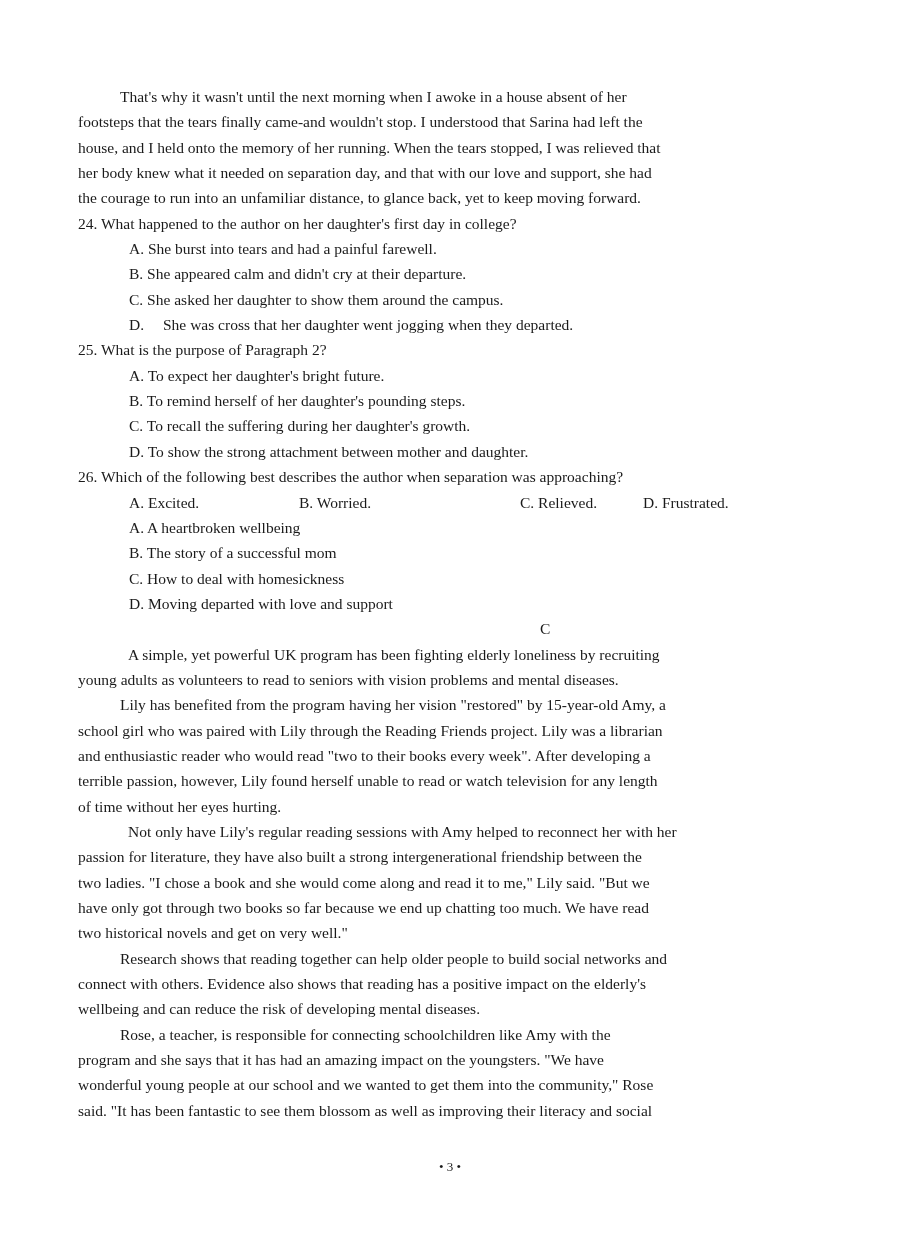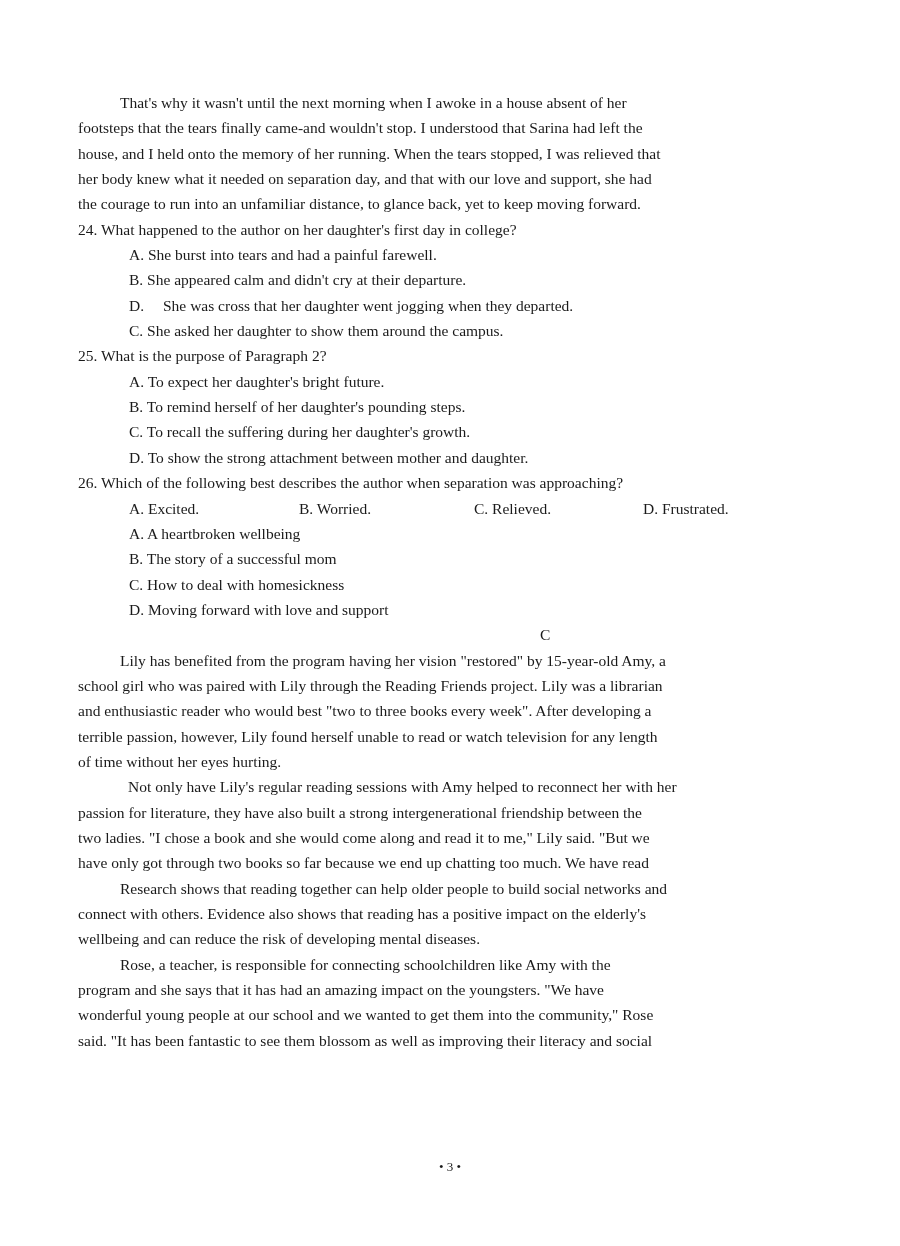--- a/index.html
+++ b/index.html
@@ -1,57 +1,57 @@
 <!DOCTYPE html>
 <html><head>
 <meta charset="utf-8">
 <style>
   html, body { margin: 0; padding: 0; background: #ffffff; }
   body {
     width: 900px; height: 1246px; position: relative; overflow: hidden;
     font-family: "Liberation Serif", "DejaVu Serif", serif;
     color: #1a1a1a; font-size: 15.5px;
   }
-  .page { position: absolute; left: 78px; top: 90px; width: 680px; }
+  .page { position: absolute; left: 78px; top: 84px; width: 680px; }
   .line { height: 25.35px; line-height: 25.35px; white-space: nowrap; }
   .p { text-indent: 42px; }
   .p2 { text-indent: 50px; }
   .q { }
   .opt { padding-left: 51px; }
   .opt-d { padding-left: 51px; }
   .opt-d .letter { display: inline-block; width: 34px; }
   .opts-row { padding-left: 51px; display: flex; }
   .opts-row span { display: inline-block; }
   .opts-row .o1 { width: 170px; }
   .opts-row .o2 { width: 175px; }
-  .opts-row .o3 { width: 169px; }
+  .opts-row .o3 { width: 169px; text-align: center; }
   .section-letter { text-align: left; padding-left: 462px; }
   .footer { position: absolute; top: 1159px; left: 0; width: 900px; text-align: center; font-size: 13px; }
 </style>
 </head>
 <body>
 
 <div class="page">
 
   <div>
     <div class="line p">That's why it wasn't until the next morning when I awoke in a house absent of her</div>
     <div class="line">footsteps that the tears finally came-and wouldn't stop. I understood that Sarina had left the</div>
     <div class="line">house, and I held onto the memory of her running. When the tears stopped, I was relieved that</div>
     <div class="line">her body knew what it needed on separation day, and that with our love and support, she had</div>
     <div class="line">the courage to run into an unfamiliar distance, to glance back, yet to keep moving forward.</div>
   </div>
 
   <div>
     <div class="line q">24. What happened to the author on her daughter's first day in college?</div>
     <div class="line opt">A. She burst into tears and had a painful farewell.</div>
     <div class="line opt">B. She appeared calm and didn't cry at their departure.</div>
+    <div class="line opt">C. She asked her daughter to show them around the campus.</div>
     <div class="line opt-d">
       <span class="letter">D.</span><span>She was cross that her daughter went jogging when they departed.</span>
     </div>
-    <div class="line opt">C. She asked her daughter to show them around the campus.</div>
   </div>
 
   <div>
     <div class="line q">25. What is the purpose of Paragraph 2?</div>
     <div class="line opt">A. To expect her daughter's bright future.</div>
     <div class="line opt">B. To remind herself of her daughter's pounding steps.</div>
     <div class="line opt">C. To recall the suffering during her daughter's growth.</div>
     <div class="line opt">D. To show the strong attachment between mother and daughter.</div>
   </div>
 
@@ -62,38 +62,43 @@
       <span class="o2">B. Worried.</span>
       <span class="o3">C. Relieved.</span>
       <span>D. Frustrated.</span>
     </div>
   </div>
 
   <div>
     <div class="line opt">A. A heartbroken wellbeing</div>
     <div class="line opt">B. The story of a successful mom</div>
     <div class="line opt">C. How to deal with homesickness</div>
-    <div class="line opt">D. Moving forward with love and support</div>
+    <div class="line opt">D. Moving departed with love and support</div>
   </div>
 
   <div class="line section-letter">C</div>
 
   <div>
     <div>
+      <div class="line p2">A simple, yet powerful UK program has been fighting elderly loneliness by recruiting</div>
+      <div class="line">young adults as volunteers to read to seniors with vision problems and mental diseases.</div>
+    </div>
+    <div>
       <div class="line p">Lily has benefited from the program having her vision "restored" by 15-year-old Amy, a</div>
       <div class="line">school girl who was paired with Lily through the Reading Friends project. Lily was a librarian</div>
-      <div class="line">and enthusiastic reader who would best "two to three books every week". After developing a</div>
+      <div class="line">and enthusiastic reader who would read "two to their books every week". After developing a</div>
       <div class="line">terrible passion, however, Lily found herself unable to read or watch television for any length</div>
       <div class="line">of time without her eyes hurting.</div>
     </div>
     <div>
       <div class="line p2">Not only have Lily's regular reading sessions with Amy helped to reconnect her with her</div>
       <div class="line">passion for literature, they have also built a strong intergenerational friendship between the</div>
       <div class="line">two ladies. "I chose a book and she would come along and read it to me," Lily said. "But we</div>
       <div class="line">have only got through two books so far because we end up chatting too much. We have read</div>
+      <div class="line">two historical novels and get on very well."</div>
     </div>
     <div>
       <div class="line p">Research shows that reading together can help older people to build social networks and</div>
       <div class="line">connect with others. Evidence also shows that reading has a positive impact on the elderly's</div>
       <div class="line">wellbeing and can reduce the risk of developing mental diseases.</div>
     </div>
     <div>
       <div class="line p">Rose, a teacher, is responsible for connecting schoolchildren like Amy with the</div>
       <div class="line">program and she says that it has had an amazing impact on the youngsters. "We have</div>
       <div class="line">wonderful young people at our school and we wanted to get them into the community," Rose</div>

